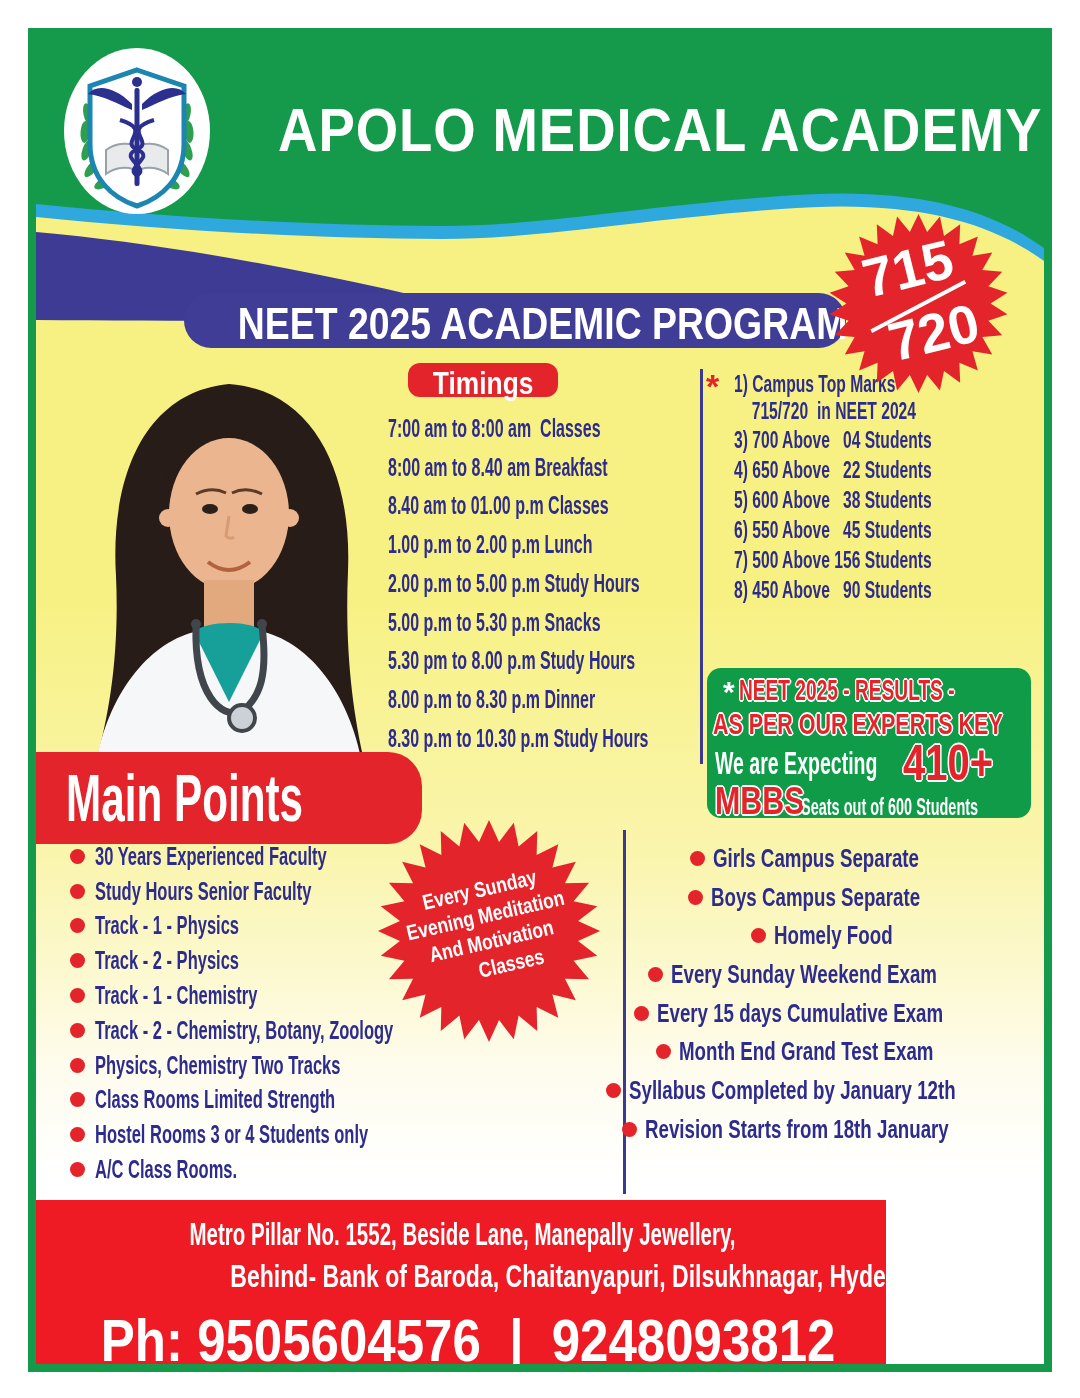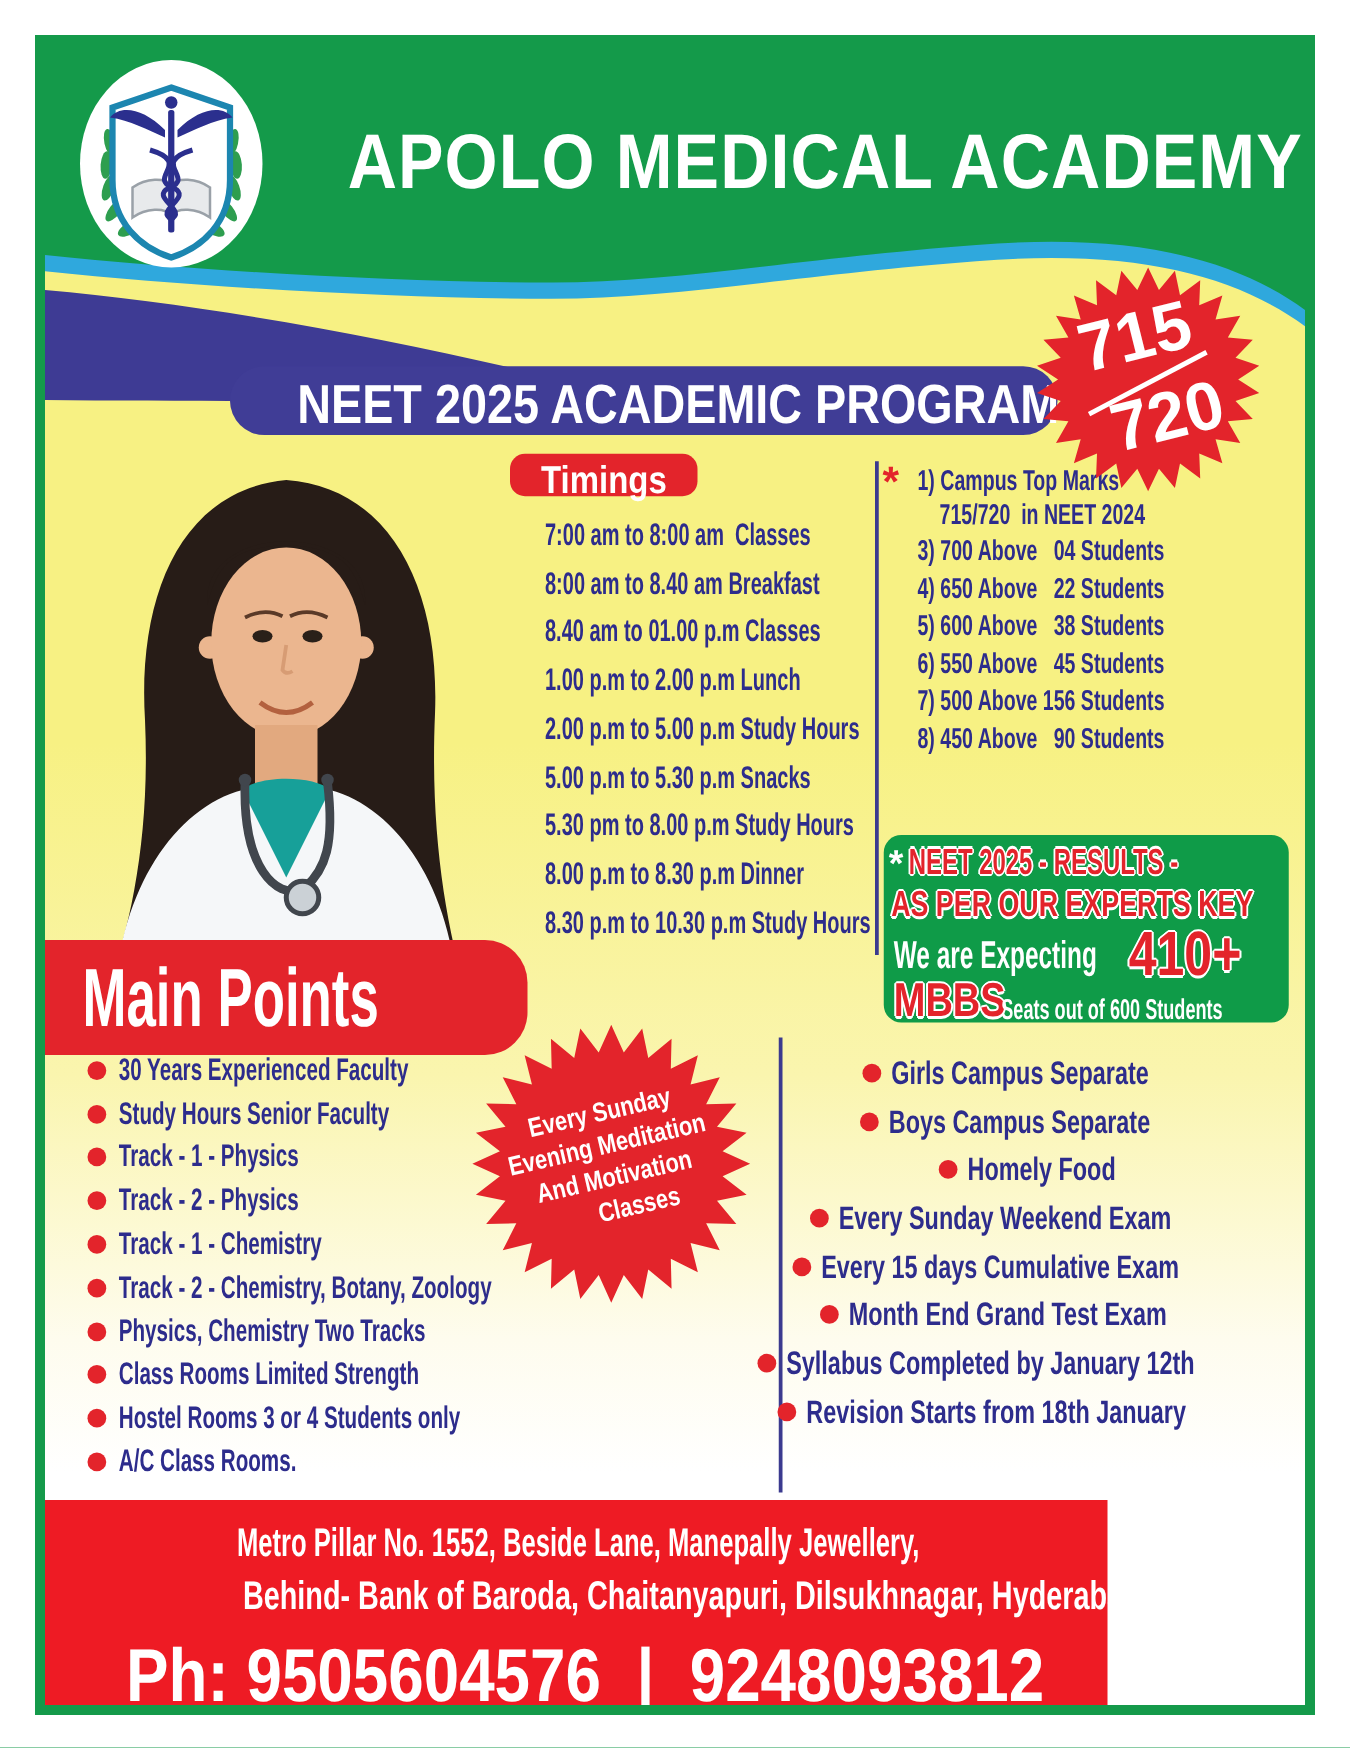--- a/index.html
+++ b/index.html
@@ -32,39 +32,39 @@
   .badge{position:absolute;left:790px;top:175px;width:185px;height:185px;z-index:4;}
 
   .photo{position:absolute;left:8px;top:330px;width:370px;height:432px;z-index:2;}
 
   .timings-pill{
     position:absolute;left:372px;top:327px;width:150px;height:34px;z-index:3;
     background:#E3242B;border-radius:12px;color:#fff;text-align:center;line-height:42px;
   }
   .timings-pill span{display:inline-block;font-size:31px;transform:scaleX(.85);transform-origin:center;}
 
-  .timings{position:absolute;left:352px;top:373px;width:360px;z-index:3;color:#2D2C8C;margin-left:48px;}
+  .timings{position:absolute;left:352px;top:373px;width:360px;z-index:3;color:#2D2C8C;}
   .timings .t-line{font-size:25px;line-height:38.7px;white-space:pre;transform:scaleX(.64);transform-origin:left center;}
 
   .vdiv{position:absolute;width:3px;background:#3B3A8F;z-index:3;}
   .vdiv1{left:664px;top:333px;height:395px;}
   .vdiv2{left:587px;top:794px;height:364px;}
 
   .ach{position:absolute;left:670px;top:335px;width:345px;z-index:3;color:#2D2C8C;}
   .ach-item{position:relative;padding-left:28px;}
   .ach-item .txt{display:inline-block;font-size:23px;line-height:27px;white-space:pre;transform:scaleX(.68);transform-origin:left center;}
   .ach-item .sub{display:block;padding-left:26px;}
   .ach-item.single .txt{line-height:30px;}
   .ach-star{position:absolute;left:0;top:2px;color:#E3242B;font-size:34px;line-height:27px;}
 
   .results{
     position:absolute;left:671px;top:632px;width:324px;height:150px;z-index:3;
     background:#0F9B48;border-radius:14px;color:#fff;padding:0;
   }
-  .res-head{padding:7px 0 0 4px;white-space:nowrap;}
+  .res-head{padding:7px 0 0 16px;white-space:nowrap;}
   .res-head .star{color:#fff;font-size:30px;vertical-align:-2px;}
   .res-red{color:#E3242B;text-shadow:-2px 0 0 #fff,2px 0 0 #fff,0 -2px 0 #fff,0 2px 0 #fff,-1px -1px 0 #fff,1px -1px 0 #fff,-1px 1px 0 #fff,1px 1px 0 #fff;}
   .res-h1{display:inline-block;font-size:29px;line-height:31px;transform:scaleX(.66);transform-origin:left center;}
   .res-h2{display:block;padding-left:8px;font-size:29px;line-height:31px;transform:scaleX(.74);transform-origin:left center;white-space:nowrap;}
   .res-row{position:relative;height:44px;}
   .res-expect-prefix{position:absolute;left:8px;top:6px;font-size:31px;transform:scaleX(.63);transform-origin:left center;white-space:nowrap;}
   .res-expect-value{position:absolute;left:196px;top:-6px;font-size:50px;transform:scaleX(.8);transform-origin:left center;}
   .res-row2{position:relative;height:40px;}
   .res-mbbs{position:absolute;left:8px;top:-4px;font-size:38px;transform:scaleX(.8);transform-origin:left center;}
   .res-mbbs-suffix{position:absolute;left:94px;top:10px;font-size:23px;transform:scaleX(.63);transform-origin:left center;white-space:nowrap;}
@@ -85,21 +85,21 @@
   .bullets-left .b-dot{margin-left:6px;margin-right:10px;}
   .bullets-right .b-dot{margin-left:3px;margin-right:8px;}
   .bullets-left .b-txt{font-size:25px;transform:scaleX(.66);transform-origin:left center;white-space:pre;}
   .bullets-right .b-txt{font-size:26px;transform:scaleX(.72);transform-origin:left center;white-space:pre;}
 
   .burst{position:absolute;left:338px;top:780px;width:230px;height:230px;z-index:2;}
 
   .footer{position:absolute;left:0;top:1164px;width:850px;height:164px;background:#EE1B24;z-index:3;color:#fff;text-align:center;}
   .addr1{margin-top:14px;height:40px;line-height:40px;}
   .addr1 span{display:inline-block;font-size:32px;transform:scaleX(.64);transform-origin:center;white-space:nowrap;}
-  .addr2{height:44px;line-height:44px;}
+  .addr2{height:44px;line-height:44px;padding-left:36px;}
   .addr2 span{display:inline-block;font-size:32px;transform:scaleX(.72);transform-origin:center;white-space:nowrap;}
   .phones{height:62px;line-height:62px;margin-top:12px;}
   .phones .pline{display:inline-block;font-size:60px;transform:scaleX(.85);transform-origin:center;white-space:pre;}
 </style>
 </head>
 <body>
 
 <div class="poster">
   <div class="inner">
 

